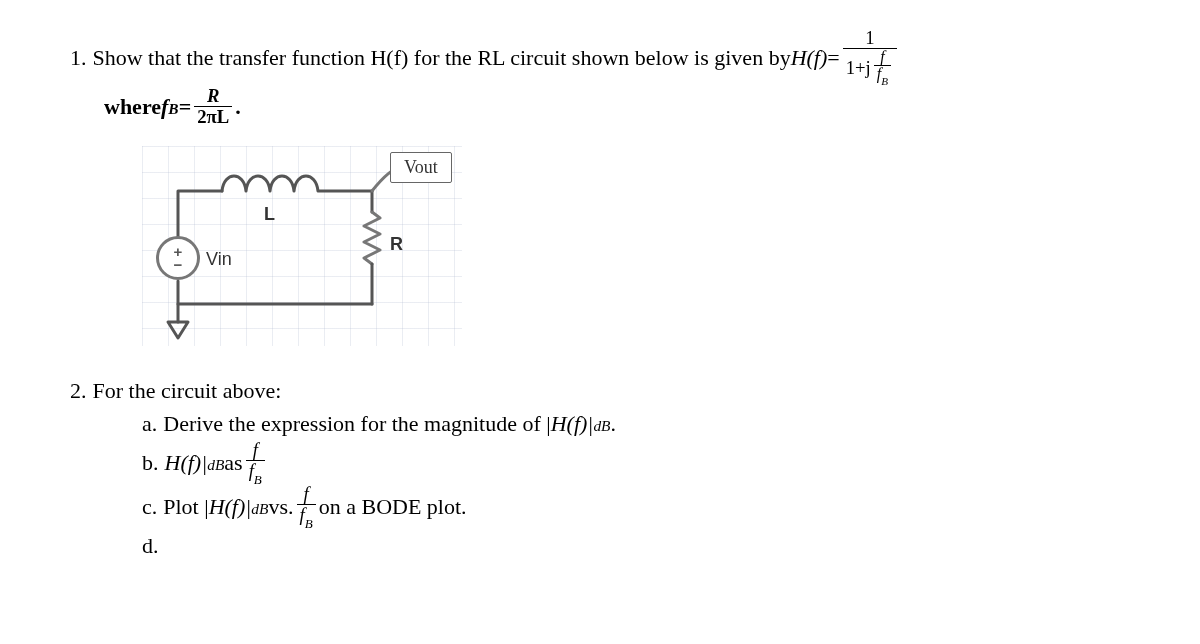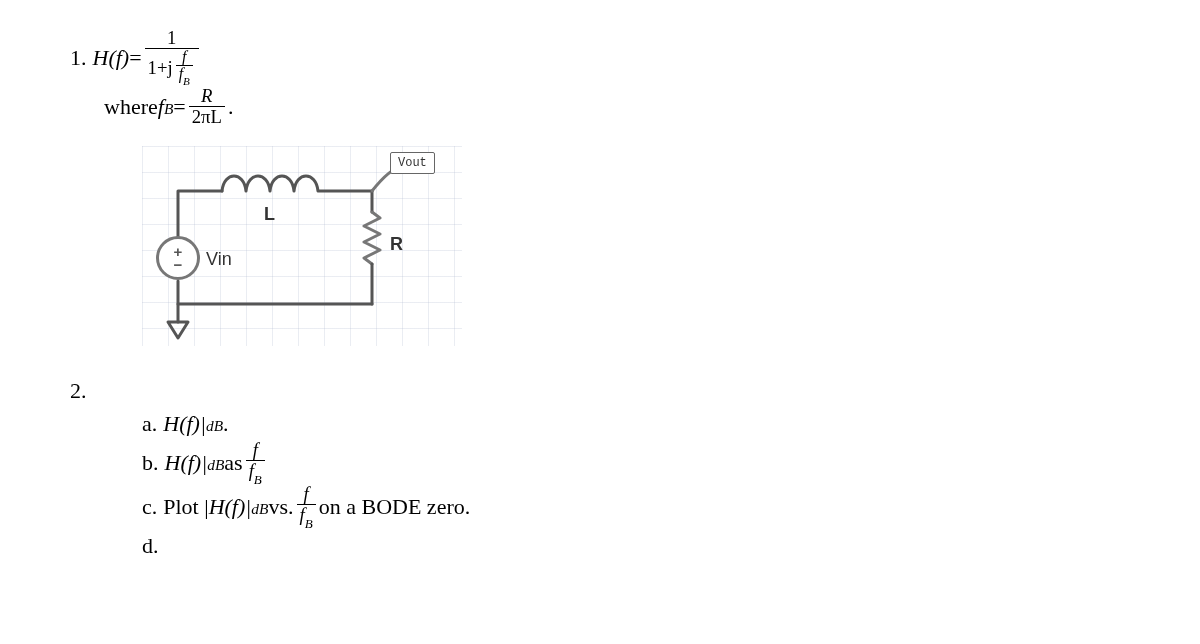--- a/index.html
+++ b/index.html
@@ -12,21 +12,21 @@
       width: 1200px;
       height: 644px;
       line-height: 1.5;
     }
     .problem { margin-bottom: 20px; }
     .problem-line { 
       display: flex; 
       align-items: center;
       flex-wrap: nowrap;
     }
-    .indent-1 { padding-left: 34px; }
+    .indent-1 { padding-left: 34px; font-weight: bold; }
     .indent-2 { padding-left: 72px; }
     .num { margin-right: 6px; white-space: nowrap; }
     
     
     .frac {
       display: inline-flex;
       flex-direction: column;
       vertical-align: middle;
       text-align: center;
       margin: 0 3px;
@@ -62,24 +62,23 @@
       stroke-linecap: round;
       stroke-linejoin: round;
     }
     .resistor-line { stroke: #777; stroke-width: 3; fill: none; stroke-linecap: round; stroke-linejoin: round;}
     
     .vout-box {
       position: absolute;
       border: 1.5px solid #666;
       border-radius: 2px;
       background: #fff;
-      padding: 1px 7px;
-      font-size: 12px;
+      padding: 1px 13px;
+      font-size: 18px;
       color:#333;
-      font-family:Liberation Mono, monospace;
     }
     .circ-label { position: absolute; font-size: 18px; color: #333; font-family: Arial, sans-serif; font-weight:600;}
     .vin-circle {
       position: absolute;
       border: 3px solid #777;
       background: #fff;
       border-radius: 50%;
       width: 44px; height: 44px;
       display: flex;
       flex-direction: column;
@@ -94,20 +93,21 @@
     
     .part-letter { margin-right: 6px; }
     .inline-center { display: inline-flex; align-items: center; }
   </style>
 </head>
 <body>
 
 <div class="problem">
   <div class="problem-line">
     <span class="num">1.</span>
+    <span>Show that the transfer function H(f) for the RL circuit shown below is given by </span>
     <span class="ital">H(f)</span>
     <span> = </span>
     <span class="frac">
       <span class="num-t">1</span>
       <span class="den inline-center">
         <span>1+j</span>
         <span class="frac" style="font-size:0.85em;">
           <span class="num-t ital">f</span>
           <span class="den">
             <span class="ital">f</span><span class="sub ital">B</span>
@@ -164,24 +164,26 @@
 
   <div class="vout-box" style="left:248px; top:6px;">Vout</div>
   <div class="circ-label" style="left:64px; top:100px; font-weight:normal;text-align:center;">Vin</div>
   <div class="circ-label" style="left:122px; top:55px;">L</div>
   <div class="circ-label" style="left:248px; top:85px;">R</div>
 </div>
 
 <div class="problem">
   <div class="problem-line">
     <span class="num">2.</span>
+    <span>For the circuit above:</span>
   </div>
 
   <div class="problem-line indent-2">
     <span class="part-letter">a.</span>
+    <span>Derive the expression for the magnitude of |</span>
     <span class="ital">H(f)|</span>
       <span class="sub ital">dB</span>
     <span>.</span>
   </div>
 
   <div class="problem-line indent-2">
     <span class="part-letter">b.</span>
     <span class="ital">H(f)|</span>
       <span class="sub ital">dB</span>
     <span> as </span>
@@ -198,19 +200,19 @@
     <span>Plot |</span>
     <span class="ital">H(f)|</span>
       <span class="sub ital">dB</span>
     <span> vs. </span>
     <span class="frac">
       <span class="num-t ital">f</span>
       <span class="den">
         <span class="ital">f</span><span class="sub ital">B</span>
       </span>
     </span>
-    <span> on a BODE zero.</span>
+    <span> on a BODE plot.</span>
   </div>
 
   <div class="problem-line indent-2">
     <span class="part-letter">d.</span>
   </div>
 </div>
 
 </body></html>

